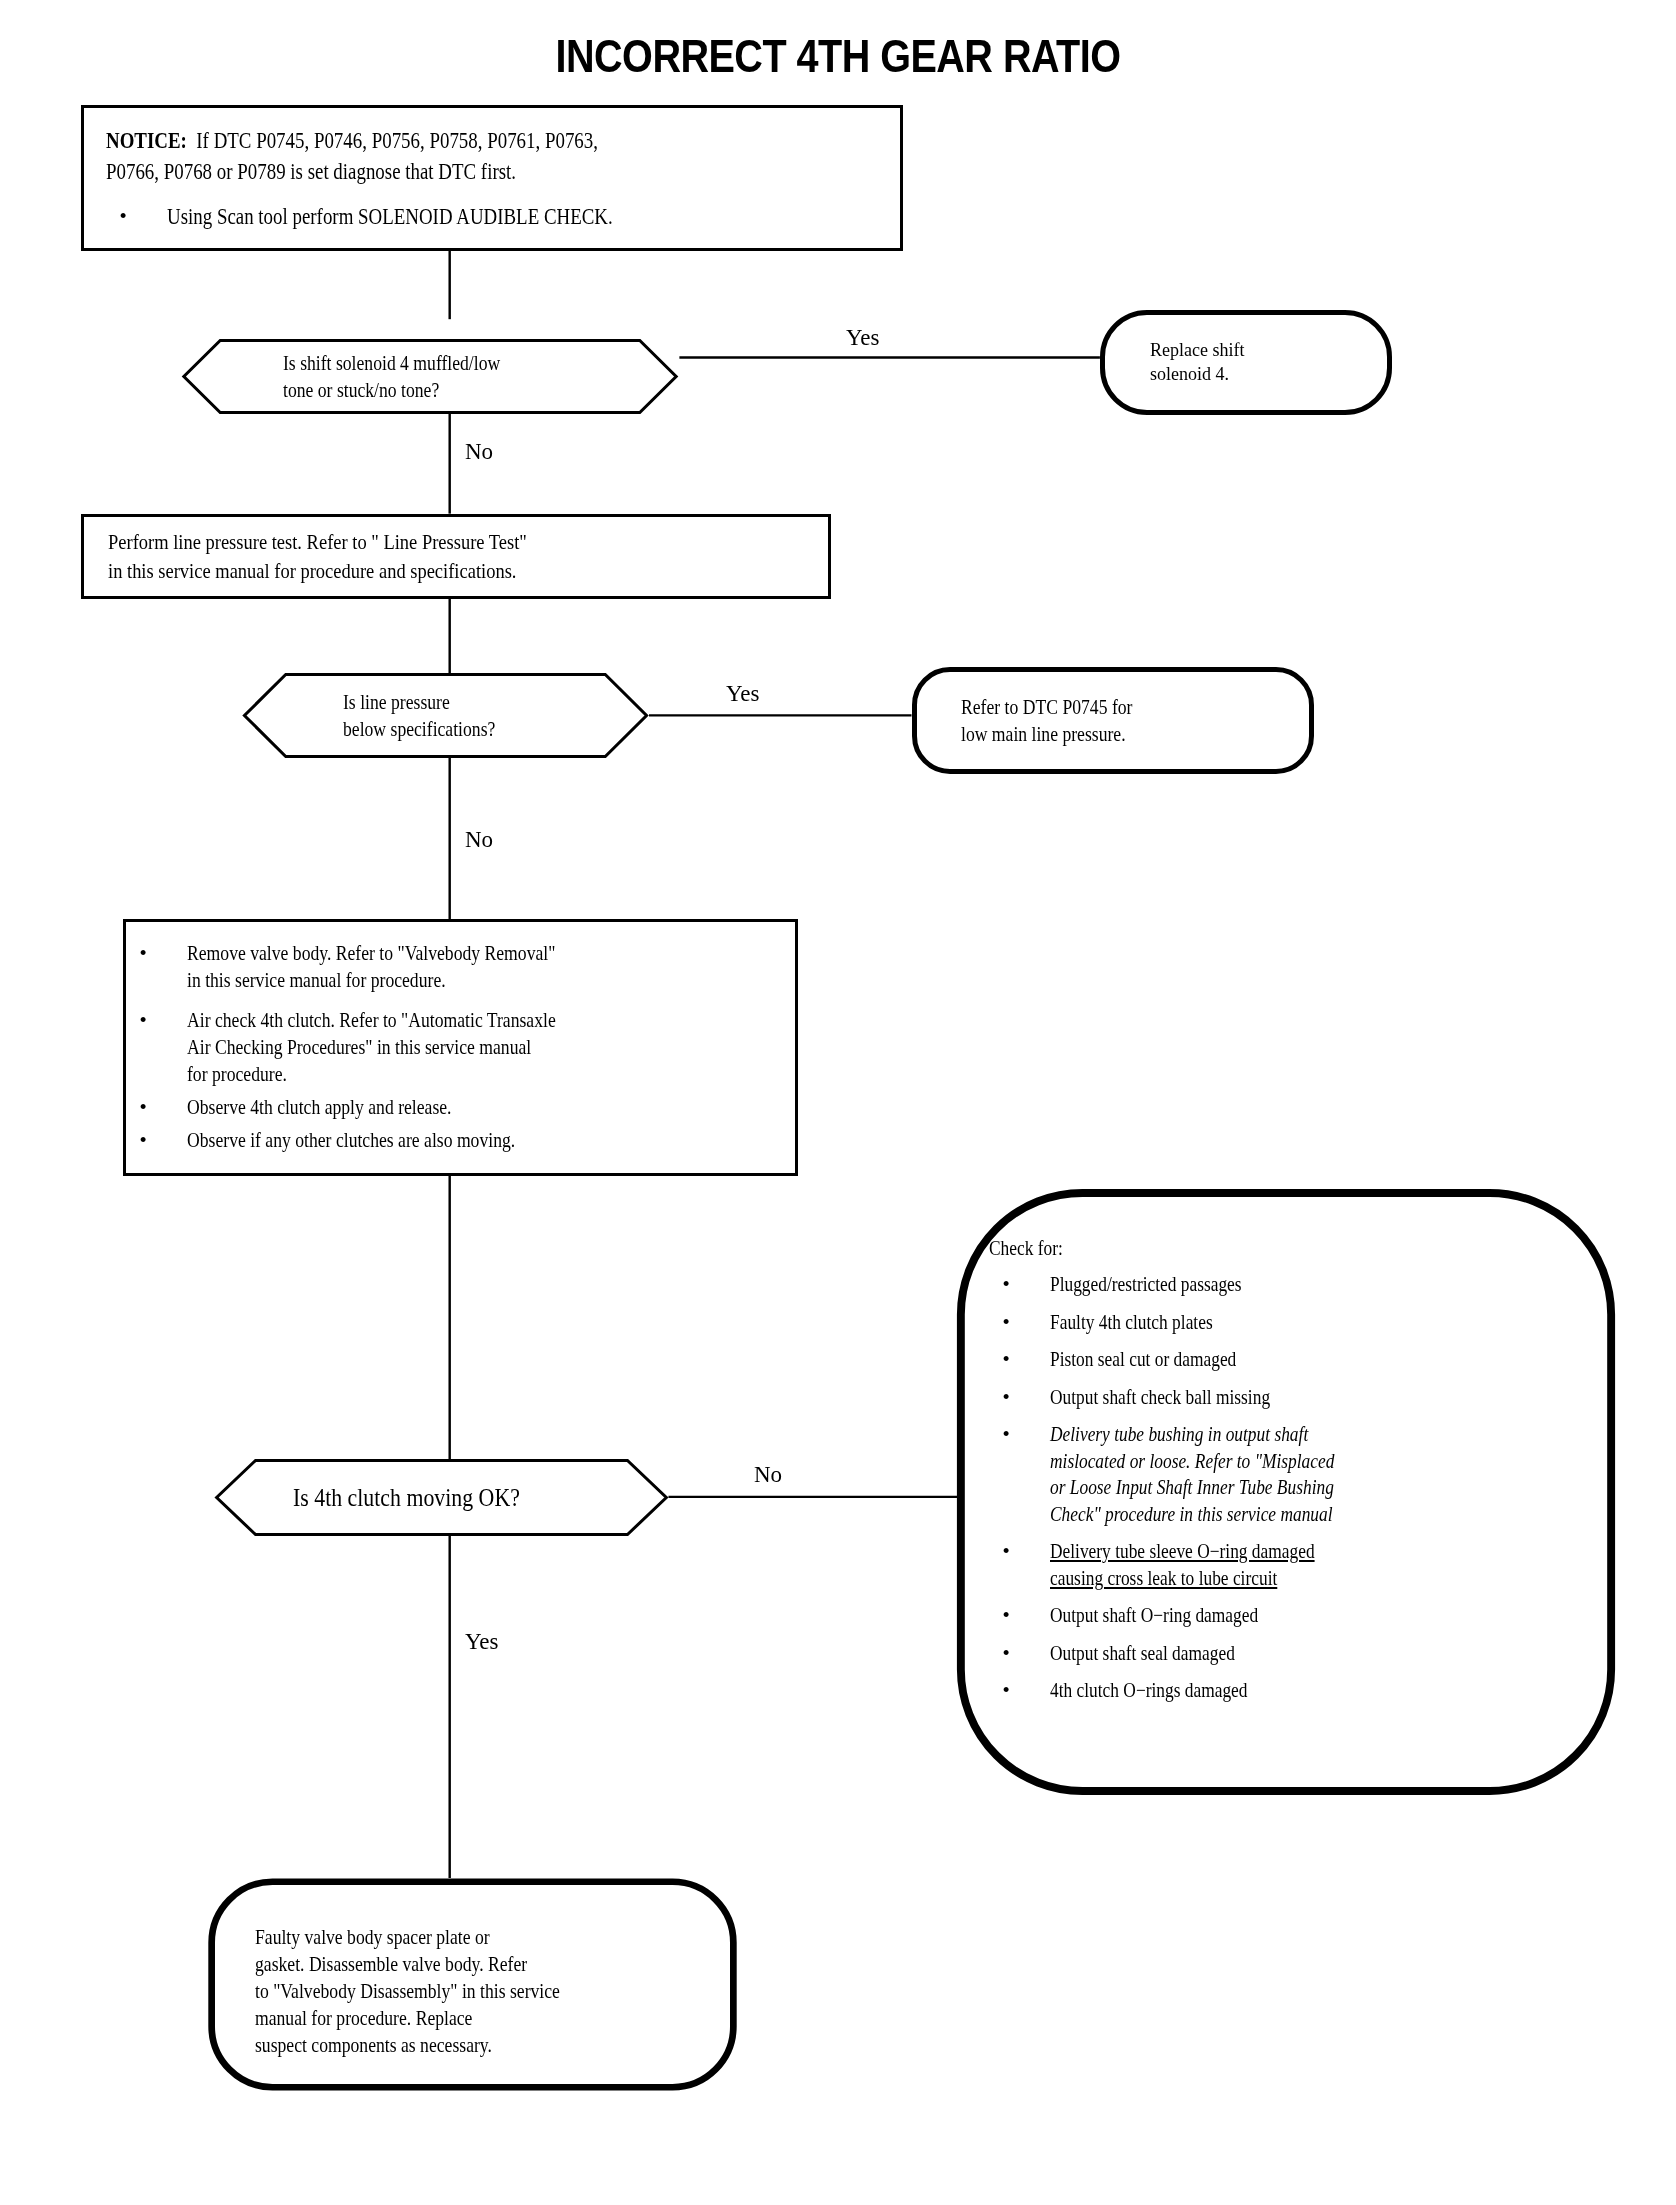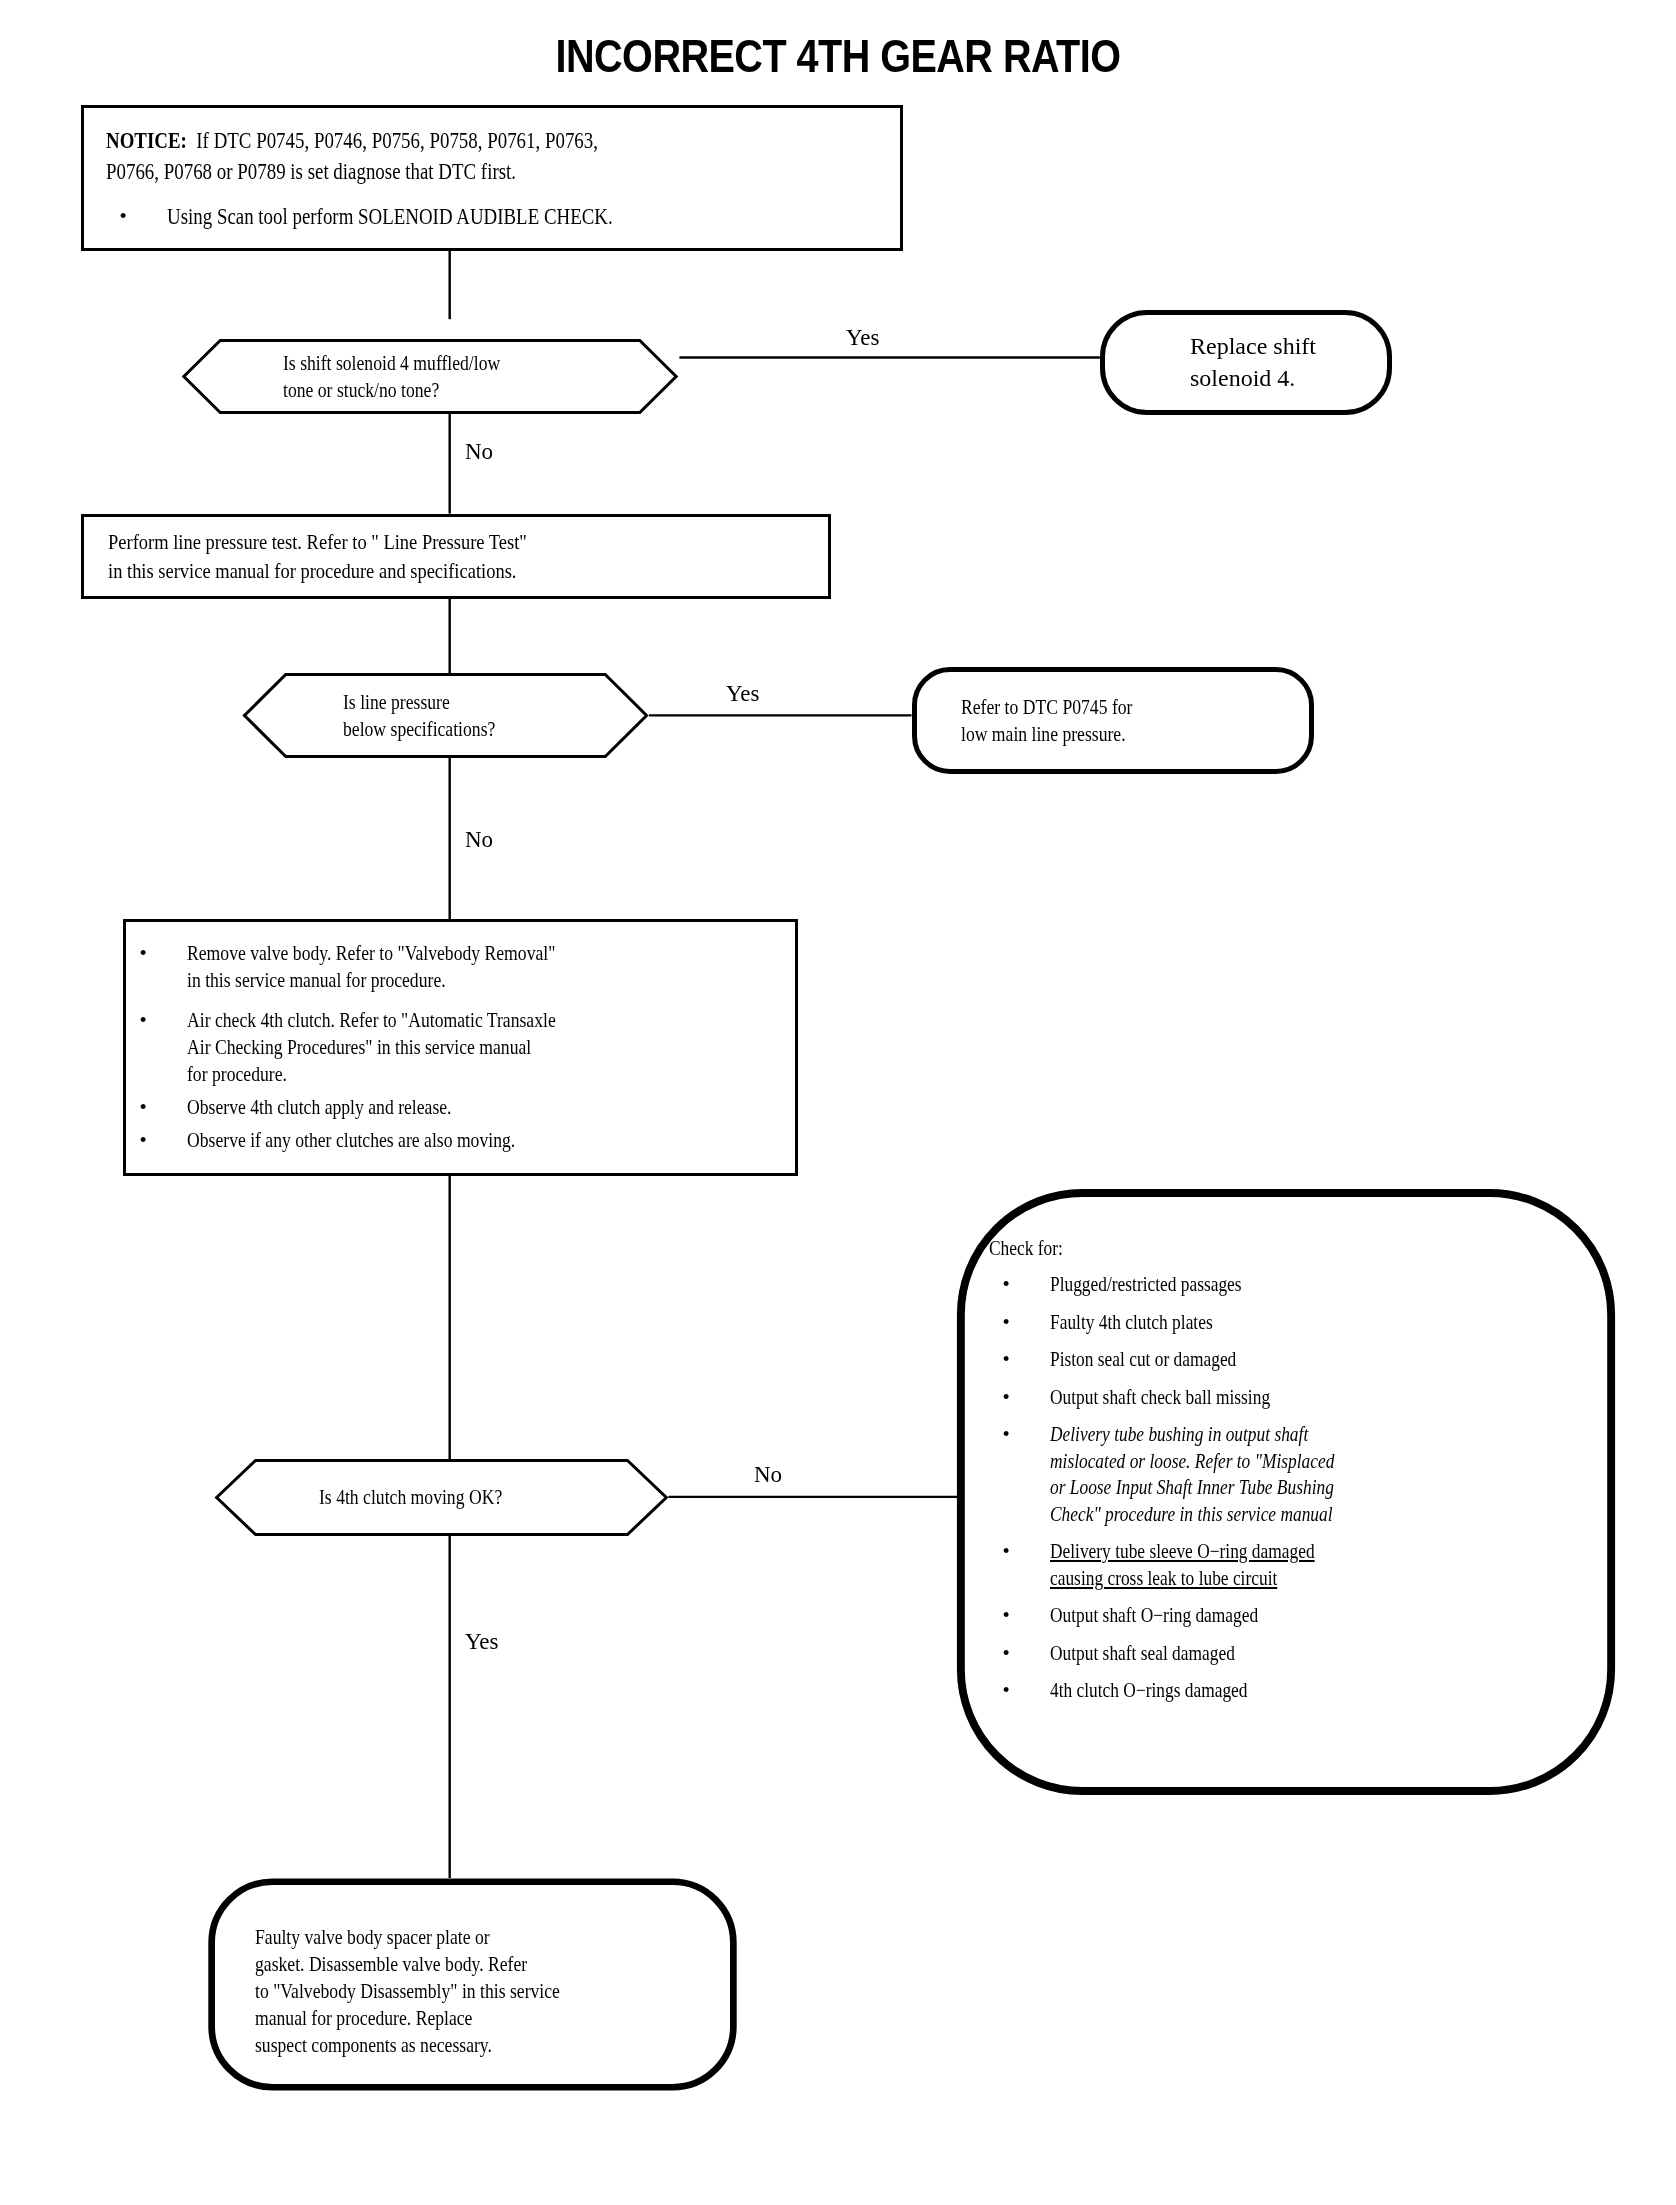--- a/index.html
+++ b/index.html
@@ -109,21 +109,21 @@
     </svg>
     <div class="hexlabel" style="font-size:21px;margin-left:-36px;">
       <div class="txt">Is shift solenoid 4 muffled/low</div>
       <div class="txt">tone or stuck/no tone?</div>
     </div>
   </div>
   <div class="edgelabel" style="left:846px;top:325px;font-size:23px;">Yes</div>
   <div class="edgelabel" style="left:465px;top:439px;font-size:23px;">No</div>
 
   <div class="stadium" style="left:1100px;top:310px;width:237px;height:95px;border-radius:47px;padding-left:45px;">
-    <div style="font-size:24px;line-height:1.32;margin-left:40px;">
+    <div style="font-size:18px;line-height:1.32;">
       <div>Replace shift</div>
       <div>solenoid 4.</div>
     </div>
   </div>
 
   <div class="node rectbox" style="left:61px;top:514px;width:750px;height:85px;padding-left:24px;">
     <div style="font-size:22px;">
       <div class="txt">Perform line pressure test. Refer to " Line Pressure Test"</div>
       <div class="txt">in this service manual for procedure and specifications.</div>
     </div>
@@ -173,21 +173,21 @@
         <span class="bul">•</span>
         <span class="txt" style="display:block;">Observe if any other clutches are also moving.</span>
       </li>
     </ul>
   </div>
 
   <div class="hex" style="left:214px;top:1458px;width:455px;height:79px;">
     <svg width="455" height="79" viewBox="0 0 748 130">
       <polygon points="68,4 680,4 744,65 680,126 68,126 4,65" fill="#ffffff" stroke="#000000" stroke-width="5"></polygon>
     </svg>
-    <div class="hexlabel" style="font-size:21px;margin-left:-27px;text-align:right;">
+    <div class="hexlabel" style="font-size:26px;margin-left:-27px;text-align:right;">
       <div class="txt">Is 4th clutch moving OK?</div>
     </div>
   </div>
   <div class="edgelabel" style="left:754px;top:1462px;font-size:23px;">No</div>
   <div class="edgelabel" style="left:465px;top:1629px;font-size:23px;">Yes</div>
 
   <div class="node" style="left:936px;top:1188px;width:660px;height:608px;">
     <svg width="660" height="608" viewBox="0 0 1086 1000" style="position:absolute;left:0;top:0;">
       <rect x="8" y="8" width="1070" height="984" rx="200" ry="200" fill="#ffffff" stroke="#000000" stroke-width="13"></rect>
     </svg>

